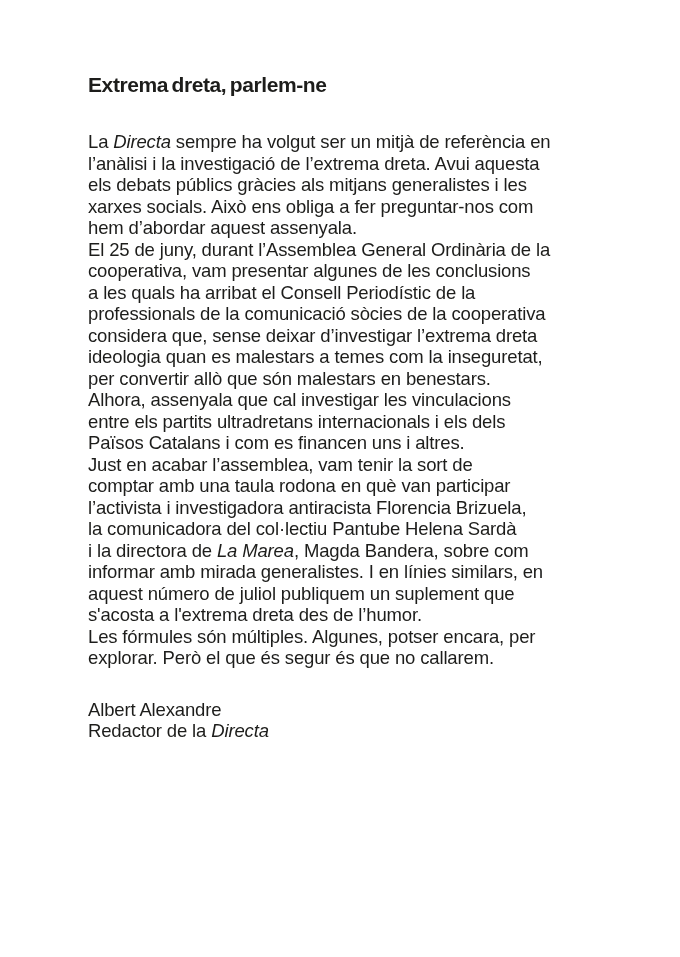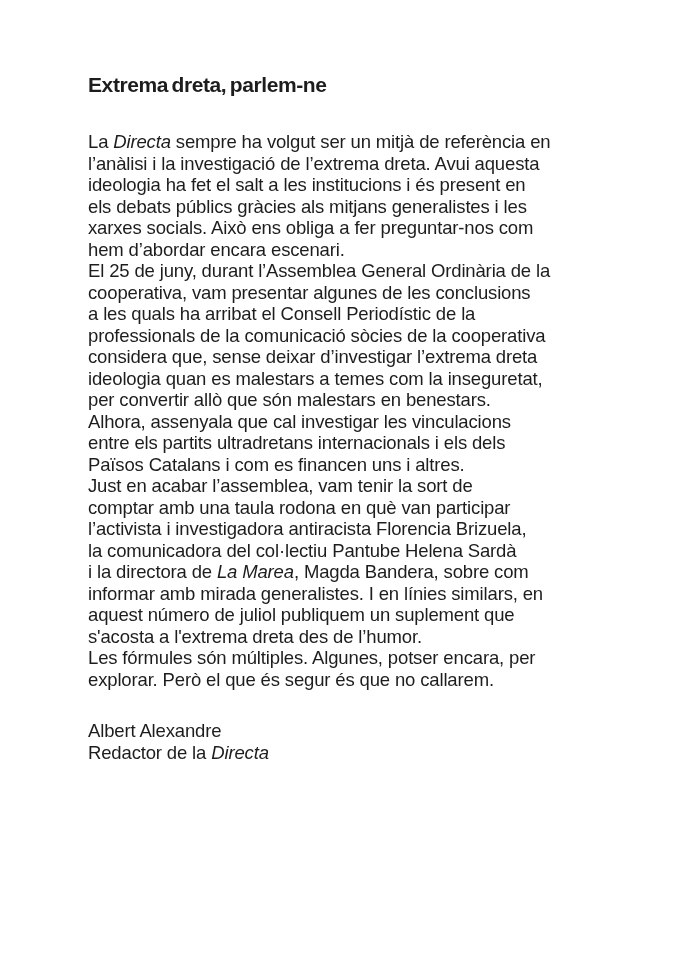--- a/index.html
+++ b/index.html
@@ -55,24 +55,23 @@
 </style>
 </head>
 <body>
 
 <div class="page">
   <h1 class="title">Extrema dreta, parlem-ne</h1>
 
   <div class="body-text" id="body-lines">
       <div class="line"><span>La </span><span class="italic">Directa</span><span> sempre ha volgut ser un mitjà de referència en</span></div>
       <div class="line"><span>l’anàlisi i la investigació de l’extrema dreta. Avui aquesta</span></div>
-      <div class="line"><span>ideologia ha fet el salt a les institucions i és present en</span></div>
       <div class="line"><span>els debats públics gràcies als mitjans generalistes i les</span></div>
       <div class="line"><span>xarxes socials. Això ens obliga a fer preguntar-nos com</span></div>
-      <div class="line"><span>hem d’abordar encara escenari.</span></div>
+      <div class="line"><span>hem d’abordar aquest assenyala.</span></div>
       <div class="line"><span>El 25 de juny, durant l’Assemblea General Ordinària de la</span></div>
       <div class="line"><span>cooperativa, vam presentar algunes de les conclusions</span></div>
       <div class="line"><span>a les quals ha arribat el Consell Periodístic de la</span></div>
       <div class="line"><span>professionals de la comunicació sòcies de la cooperativa</span></div>
       <div class="line"><span>considera que, sense deixar d’investigar l’extrema dreta</span></div>
       <div class="line"><span>ideologia quan es malestars a temes com la inseguretat,</span></div>
       <div class="line"><span>per convertir allò que són malestars en benestars.</span></div>
       <div class="line"><span>Alhora, assenyala que cal investigar les vinculacions</span></div>
       <div class="line"><span>entre els partits ultradretans internacionals i els dels</span></div>
       <div class="line"><span>Països Catalans i com es financen uns i altres.</span></div>

